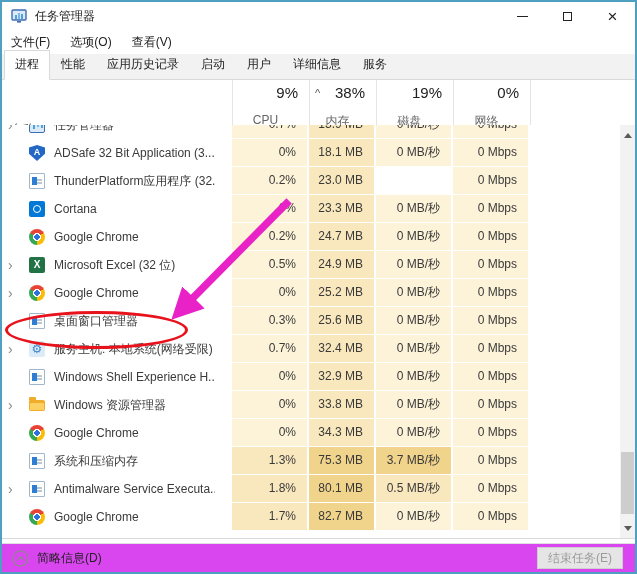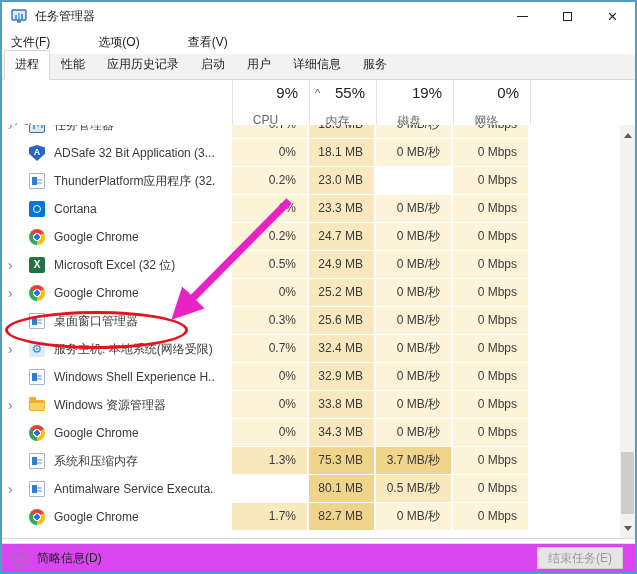--- a/index.html
+++ b/index.html
@@ -8,21 +8,21 @@
   
   .titlebar{position:absolute;left:0;top:0;width:100%;height:28px;display:flex;align-items:center;padding-left:9px;background:#fff;}
   .app-icon{width:16px;height:16px;margin-right:8px;display:inline-block;}
   .title{font-size:12px;color:#222;}
   .win-controls{position:absolute;right:0;top:0;height:28px;display:flex;}
   .ctrl{width:45px;height:28px;display:flex;align-items:center;justify-content:center;cursor:default;}
   .ctrl .min-glyph{width:11px;height:1px;background:#222;display:block;}
   .ctrl .max-glyph{width:9px;height:9px;border:1px solid #222;display:block;}
   .ctrl.close::before{content:"\00d7";font-size:17px;color:#222;line-height:1;}
   
-  .menubar{position:absolute;left:0;top:28px;width:100%;height:24px;display:flex;align-items:center;padding-left:9px;background:#fff;gap:28px;}
+  .menubar{position:absolute;left:0;top:28px;width:100%;height:24px;display:flex;align-items:center;padding-left:9px;background:#fff;}
   .menu-item{font-size:12px;color:#222;margin-right:20px;cursor:default;}
   
   .tabbar{position:absolute;left:0;top:52px;width:100%;height:26px;background:#f2f2f2;border-bottom:1px solid #d9d9d9;display:flex;align-items:flex-end;padding-left:2px;}
   .tab{font-size:12px;color:#222;padding:5px 10px 6px;border:1px solid transparent;margin-bottom:-1px;cursor:default;white-space:nowrap;}
   .tab.active{background:#fff;border-color:#d9d9d9 #d9d9d9 #fff #d9d9d9;}
   
   .header{position:absolute;left:0;top:78px;width:100%;height:45px;background:#fff;}
   .name-h{position:absolute;left:9px;top:25px;font-size:12px;color:#555;margin-top:16px;}
   .colh{position:absolute;top:0;height:45px;border-left:1px solid #e4e4e4;cursor:default;}
   .colh .pct{margin-top:4px;text-align:right;padding-right:11px;font-size:15px;color:#222;}
@@ -130,21 +130,21 @@
     </div>
 
   <div class="header">
     <span class="name-h">名称</span>
     <div class="colh col-cpu">
       <div class="pct">9%</div>
       <div class="lbl">CPU</div>
     </div>
     <div class="colh col-memory">
       <span class="sort-caret">^</span>
-      <div class="pct">55%</div>
+      <div class="pct">38%</div>
       <div class="lbl">内存</div>
     </div>
     <div class="colh col-disk">
       <div class="pct">19%</div>
       <div class="lbl">磁盘</div>
     </div>
     <div class="colh col-network">
       <div class="pct">0%</div>
       <div class="lbl">网络</div>
     </div>
@@ -266,20 +266,21 @@
     <span class="name">系统和压缩内存</span>
     <span class="cell c-cpu h2">1.3%</span>
     <span class="cell c-memory h3">75.3 MB</span>
     <span class="cell c-disk h3">3.7 MB/秒</span>
     <span class="cell c-network h1">0 Mbps</span>
   </div>
         <div class="row">
     <span class="expander" style="visibility: visible;"></span>
     <span class="icon i-app-window-icon"></span>
     <span class="name">Antimalware Service Executa...</span>
+    <span class="cell c-cpu h2">1.8%</span>
     <span class="cell c-memory h3">80.1 MB</span>
     <span class="cell c-disk h2">0.5 MB/秒</span>
     <span class="cell c-network h1">0 Mbps</span>
   </div>
         <div class="row">
 
     <span class="icon i-chrome-icon"></span>
     <span class="name">Google Chrome</span>
     <span class="cell c-cpu h2">1.7%</span>
     <span class="cell c-memory h3">82.7 MB</span>

